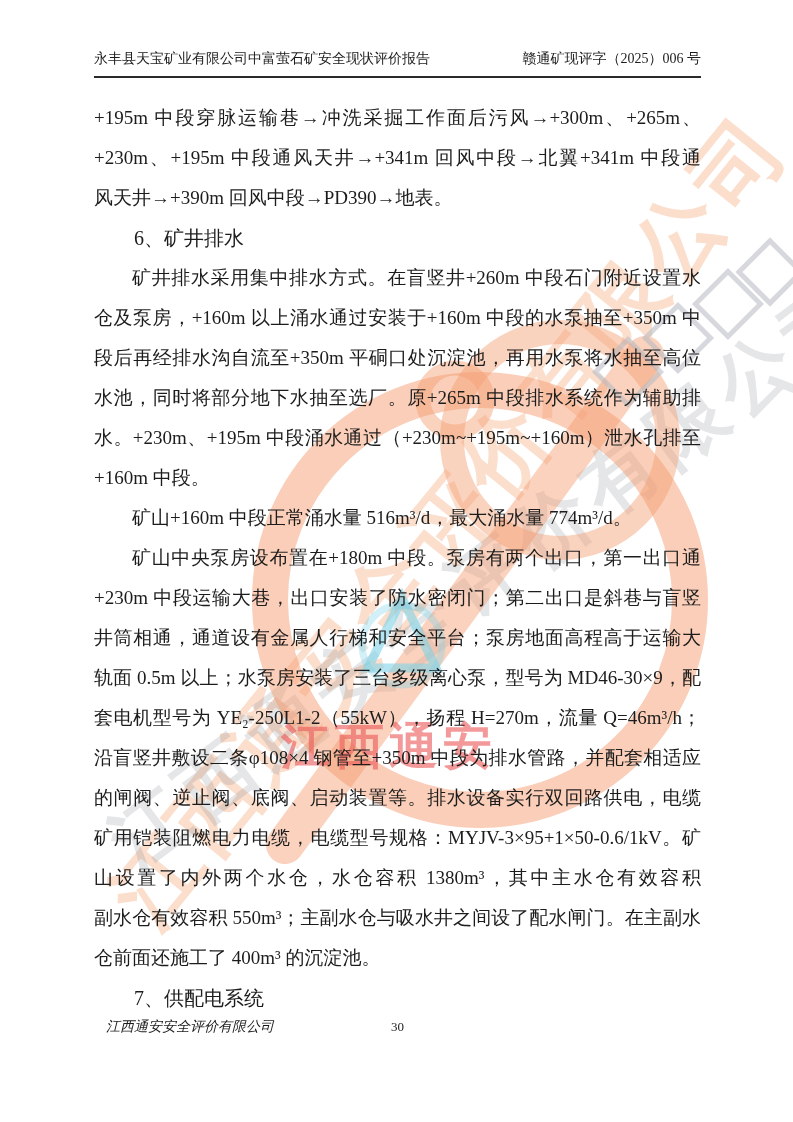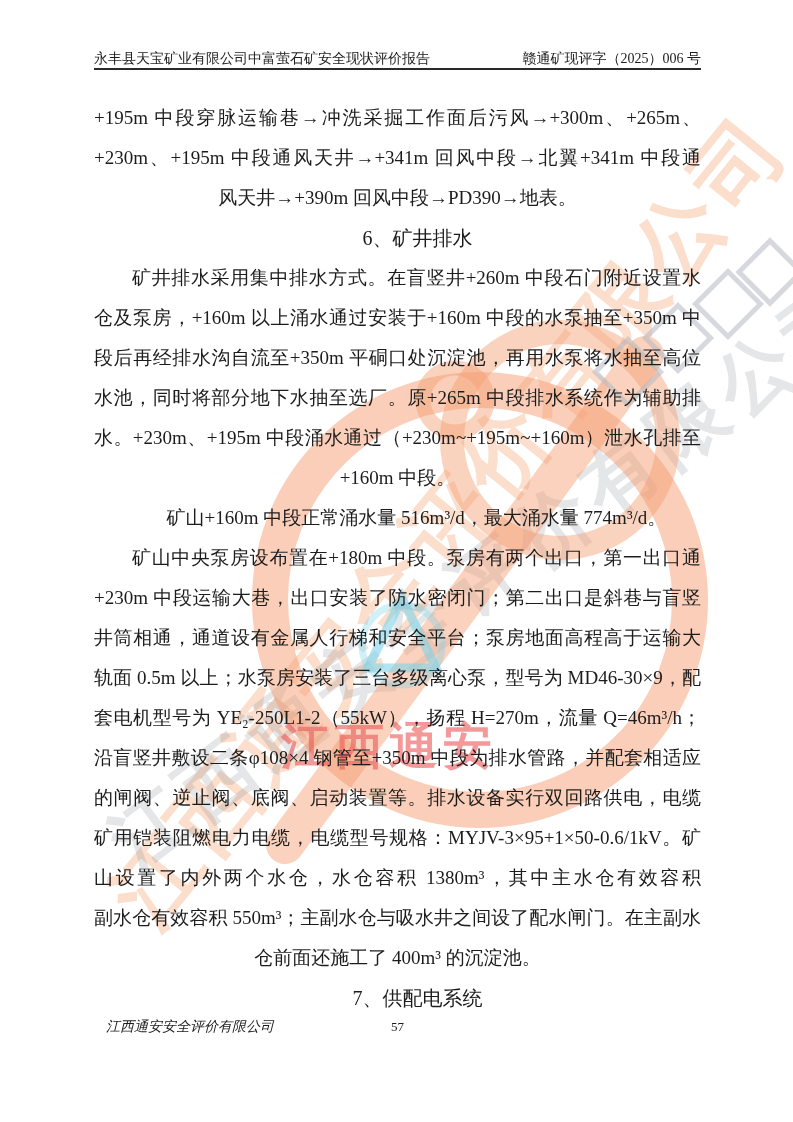--- a/index.html
+++ b/index.html
@@ -36,29 +36,29 @@
     color:rgba(235,90,90,0.62);
     white-space:nowrap;
   }
   .wm-svg{position:absolute;left:0;top:0;}
   
   .header{
     position:absolute;left:94px;right:92px;top:50px;
     display:flex;justify-content:space-between;align-items:flex-end;
     font-size:14px;
     border-bottom:2px solid #2a2a2a;
-    padding-bottom:0;
+    padding-bottom:8px;
     gap:32px;
   }
   
   .body{
     position:absolute;left:94px;top:98px;width:607px;
     font-size:19px;
   }
-  .line{height:40px;line-height:40px;overflow:hidden;text-align:center;}
+  .line{height:40px;line-height:40px;overflow:hidden;}
   .j{text-align:justify;text-align-last:justify;}
   .ind{text-indent:2em;}
   .h{font-weight:normal;font-size:20px;text-indent:2em;}
   
   .footer{
     position:absolute;left:94px;right:92px;top:1018px;height:24px;
     font-size:14px;
   }
   .footer .company{position:absolute;left:12px;top:0;font-style:italic;}
   .footer .pageno{position:absolute;left:0;width:100%;text-align:center;top:1px;font-size:13px;}
@@ -117,16 +117,16 @@
     <div class="line j">的闸阀、逆止阀、底阀、启动装置等。排水设备实行双回路供电，电缆为</div>
     <div class="line j">矿用铠装阻燃电力电缆，电缆型号规格：MYJV-3×95+1×50-0.6/1kV。矿</div>
     <div class="line j">山设置了内外两个水仓，水仓容积 1380m³，其中主水仓有效容积 800m³，</div>
     <div class="line j">副水仓有效容积 550m³；主副水仓与吸水井之间设了配水闸门。在主副水</div>
     <div class="line">仓前面还施工了 400m³ 的沉淀池。</div>
     <div class="line h">7、供配电系统</div>
   </div>
 
   <div class="footer">
     <span class="company">江西通安安全评价有限公司</span>
-    <span class="pageno">57</span>
+    <span class="pageno">30</span>
   </div>
 
 </div>
 
 </body></html>

